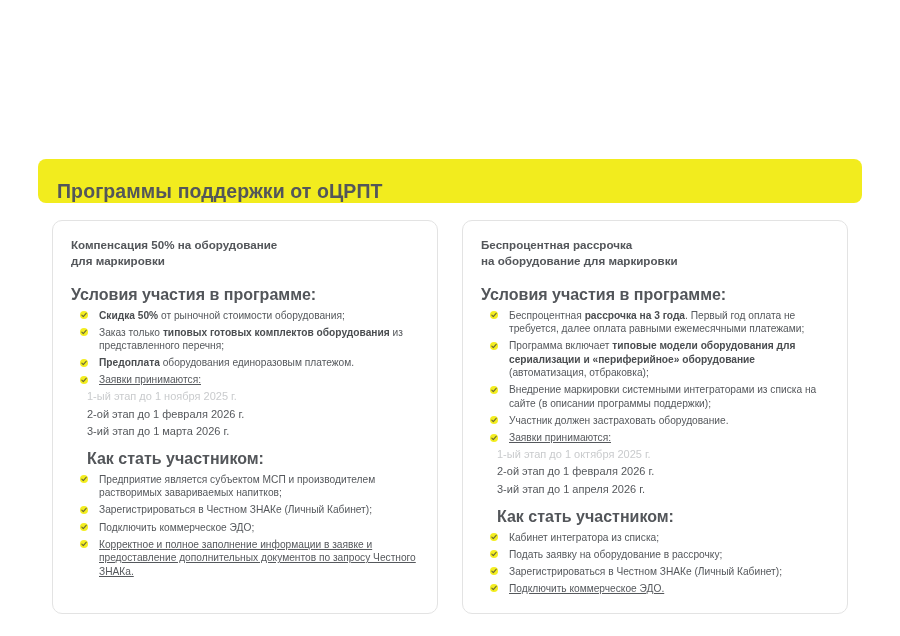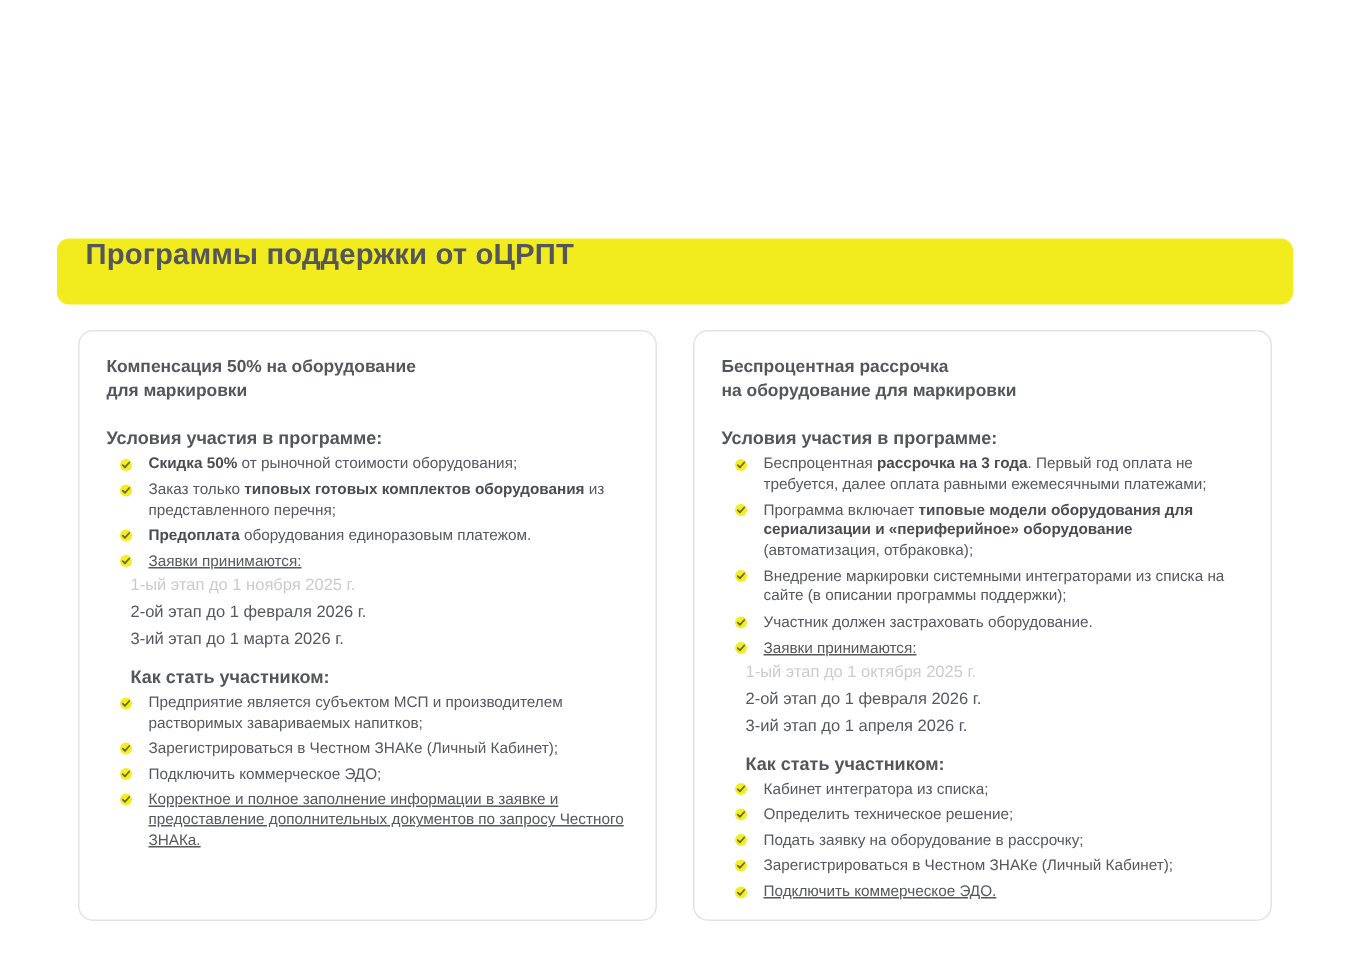--- a/index.html
+++ b/index.html
@@ -19,21 +19,21 @@
   
   .banner {
     position: absolute;
     left: 38px;
     top: 159px;
     width: 824px;
     height: 44px;
     background: #f2ec1e;
     border-radius: 8px;
     display: flex;
-    align-items: flex-start;
+    align-items: flex-end;
   }
   .banner-title {
     font-size: 19.5px;
     font-weight: bold;
     color: #53565a;
     margin-left: 19px;
     letter-spacing: 0.1px;
     white-space: nowrap;
   }
 
@@ -59,21 +59,21 @@
   .card-title {
     font-size: 11.6px;
     font-weight: bold;
     color: #53565a;
     line-height: 1.42;
     margin: 0 0 14px 0;
     white-space: pre-line;
   }
 
   .section-head {
-    font-size: 12px;
+    font-size: 16px;
     font-weight: bold;
     color: #53565a;
     margin: 0 0 3px 0;
     line-height: 1.35;
   }
   .section-head.second {
     margin-top: 7px;
     padding-left: 16px;
   }
 
@@ -244,25 +244,20 @@
     <ul class="checklist">
         <li><span class="check-icon">
             <svg viewBox="0 0 10 10">
               <path d="M1.4 5.2 L3.8 7.6 L8.6 2.2" fill="none" stroke="#6b6b3a" stroke-width="2" stroke-linecap="round" stroke-linejoin="round"></path>
             </svg>
           </span><span><span>Кабинет интегратора из списка;</span></span></li>
         <li><span class="check-icon">
             <svg viewBox="0 0 10 10">
               <path d="M1.4 5.2 L3.8 7.6 L8.6 2.2" fill="none" stroke="#6b6b3a" stroke-width="2" stroke-linecap="round" stroke-linejoin="round"></path>
             </svg>
-          </span><span><span>Определить техническое решение;</span></span></li>
-        <li><span class="check-icon">
-            <svg viewBox="0 0 10 10">
-              <path d="M1.4 5.2 L3.8 7.6 L8.6 2.2" fill="none" stroke="#6b6b3a" stroke-width="2" stroke-linecap="round" stroke-linejoin="round"></path>
-            </svg>
           </span><span><span>Подать заявку на оборудование в рассрочку;</span></span></li>
         <li><span class="check-icon">
             <svg viewBox="0 0 10 10">
               <path d="M1.4 5.2 L3.8 7.6 L8.6 2.2" fill="none" stroke="#6b6b3a" stroke-width="2" stroke-linecap="round" stroke-linejoin="round"></path>
             </svg>
           </span><span><span>Зарегистрироваться в Честном ЗНАКе (Личный Кабинет);</span></span></li>
         <li><span class="check-icon">
             <svg viewBox="0 0 10 10">
               <path d="M1.4 5.2 L3.8 7.6 L8.6 2.2" fill="none" stroke="#6b6b3a" stroke-width="2" stroke-linecap="round" stroke-linejoin="round"></path>
             </svg>

